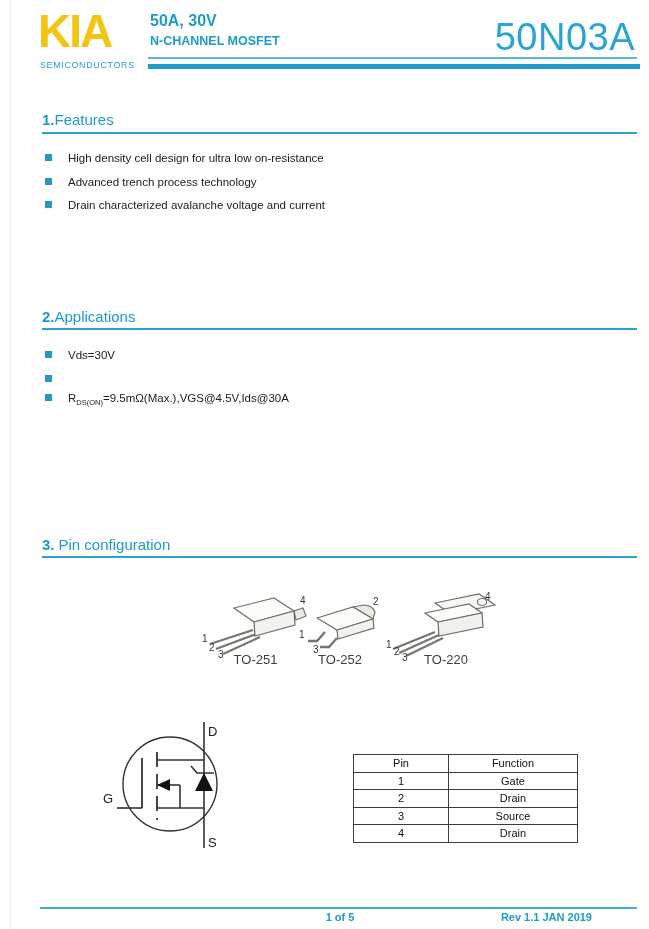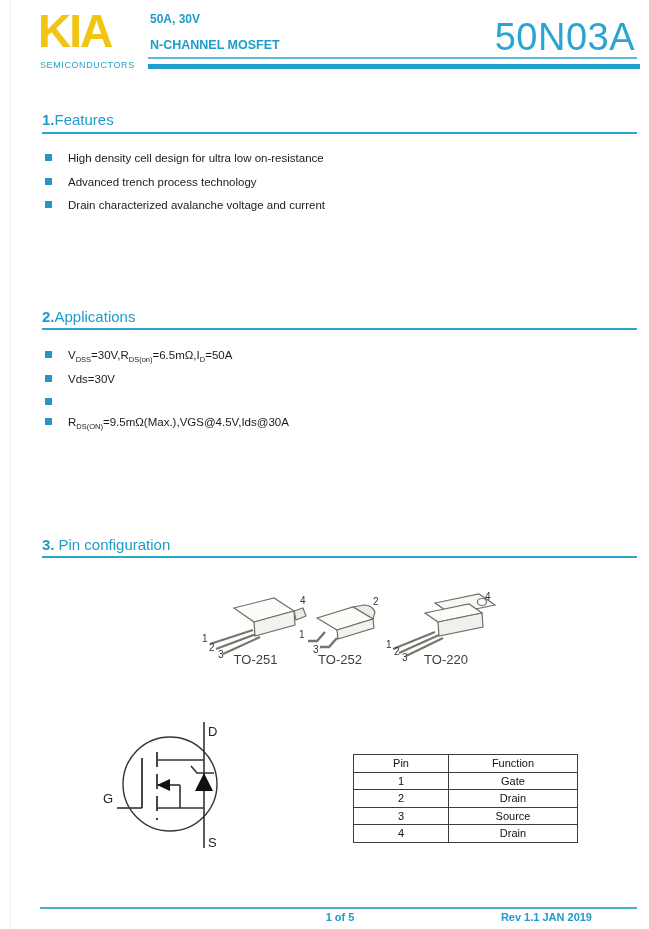--- a/index.html
+++ b/index.html
@@ -11,21 +11,21 @@
 
   
   .logo-brand {
     position:absolute; left:38px; top:8px; font-size:46px; font-weight:bold;
     color:#f2c513; letter-spacing:-2px; line-height:1;
   }
   .logo-tagline {
     position:absolute; left:40px; top:60px; font-size:9px; color:#2aa0cc; letter-spacing:0.6px;
   }
   .head-mid { position:absolute; left:150px; top:12px; color:#1d9bc9; font-weight:bold; }
-  .head-mid .l1 { font-size:12px; margin-bottom:12px; }
+  .head-mid .l1 { font-size:16px; margin-bottom:4px; }
   .head-mid .l2 { font-size:12.5px; }
   .part-no {
     position:absolute; top:16px; right:14px; font-size:38px; color:#2aa5d1;
     font-weight:400; letter-spacing:0.5px;
   }
   .rule-thin  { position:absolute; left:148px; width:489px; top:57px; height:2px; background:#5cb8da; }
   .rule-thick { position:absolute; left:148px; width:492px; top:64px; height:5px; background:#1f9dcb; }
 
   
   .sec-head { position:absolute; left:42px; font-size:15px; color:#1d9bc9; }
@@ -111,24 +111,20 @@
         <span class="bullet-square"></span>
         <span class="bullet-text">Drain characterized avalanche voltage and current</span>
       </div>
     </div>
 
   <div class="sec-head" id="app-head">
     <span class="num">2.</span><span class="ttl">Applications</span>
   </div>
   <div class="sec-rule" id="app-rule"></div>
   <div class="blist" id="applications-list">
-      <div class="bullet-item">
-        <span class="bullet-square"></span>
-        <span class="bullet-text"><span>V</span><sub>DSS</sub><span>=30V,R</span><sub>DS(on)</sub><span>=6.5mΩ,I</span><sub>D</sub><span>=50A</span></span>
-      </div>
       <div class="bullet-item">
         <span class="bullet-square"></span>
         <span class="bullet-text"><span>Vds=30V</span></span>
       </div>
       <div class="bullet-item">
         <span class="bullet-square"></span>
       </div>
       <div class="bullet-item">
         <span class="bullet-square"></span>
         <span class="bullet-text"><span>R</span><sub>DS(ON)</sub><span>=9.5mΩ(Max.),VGS@4.5V,Ids@30A</span></span>

